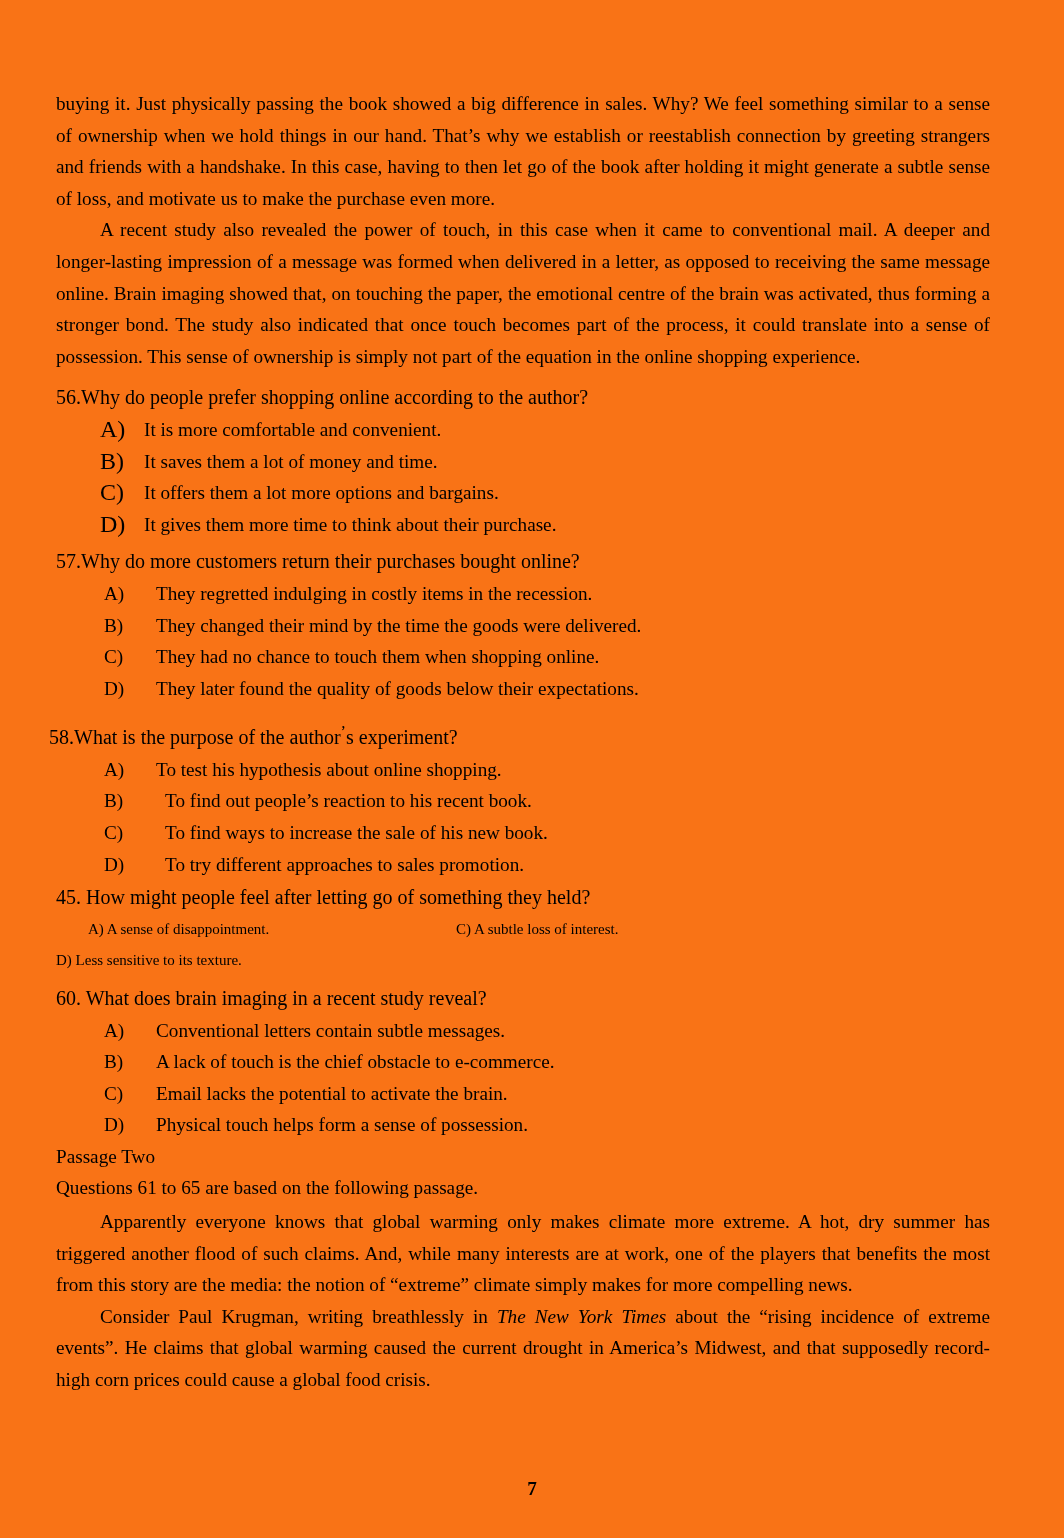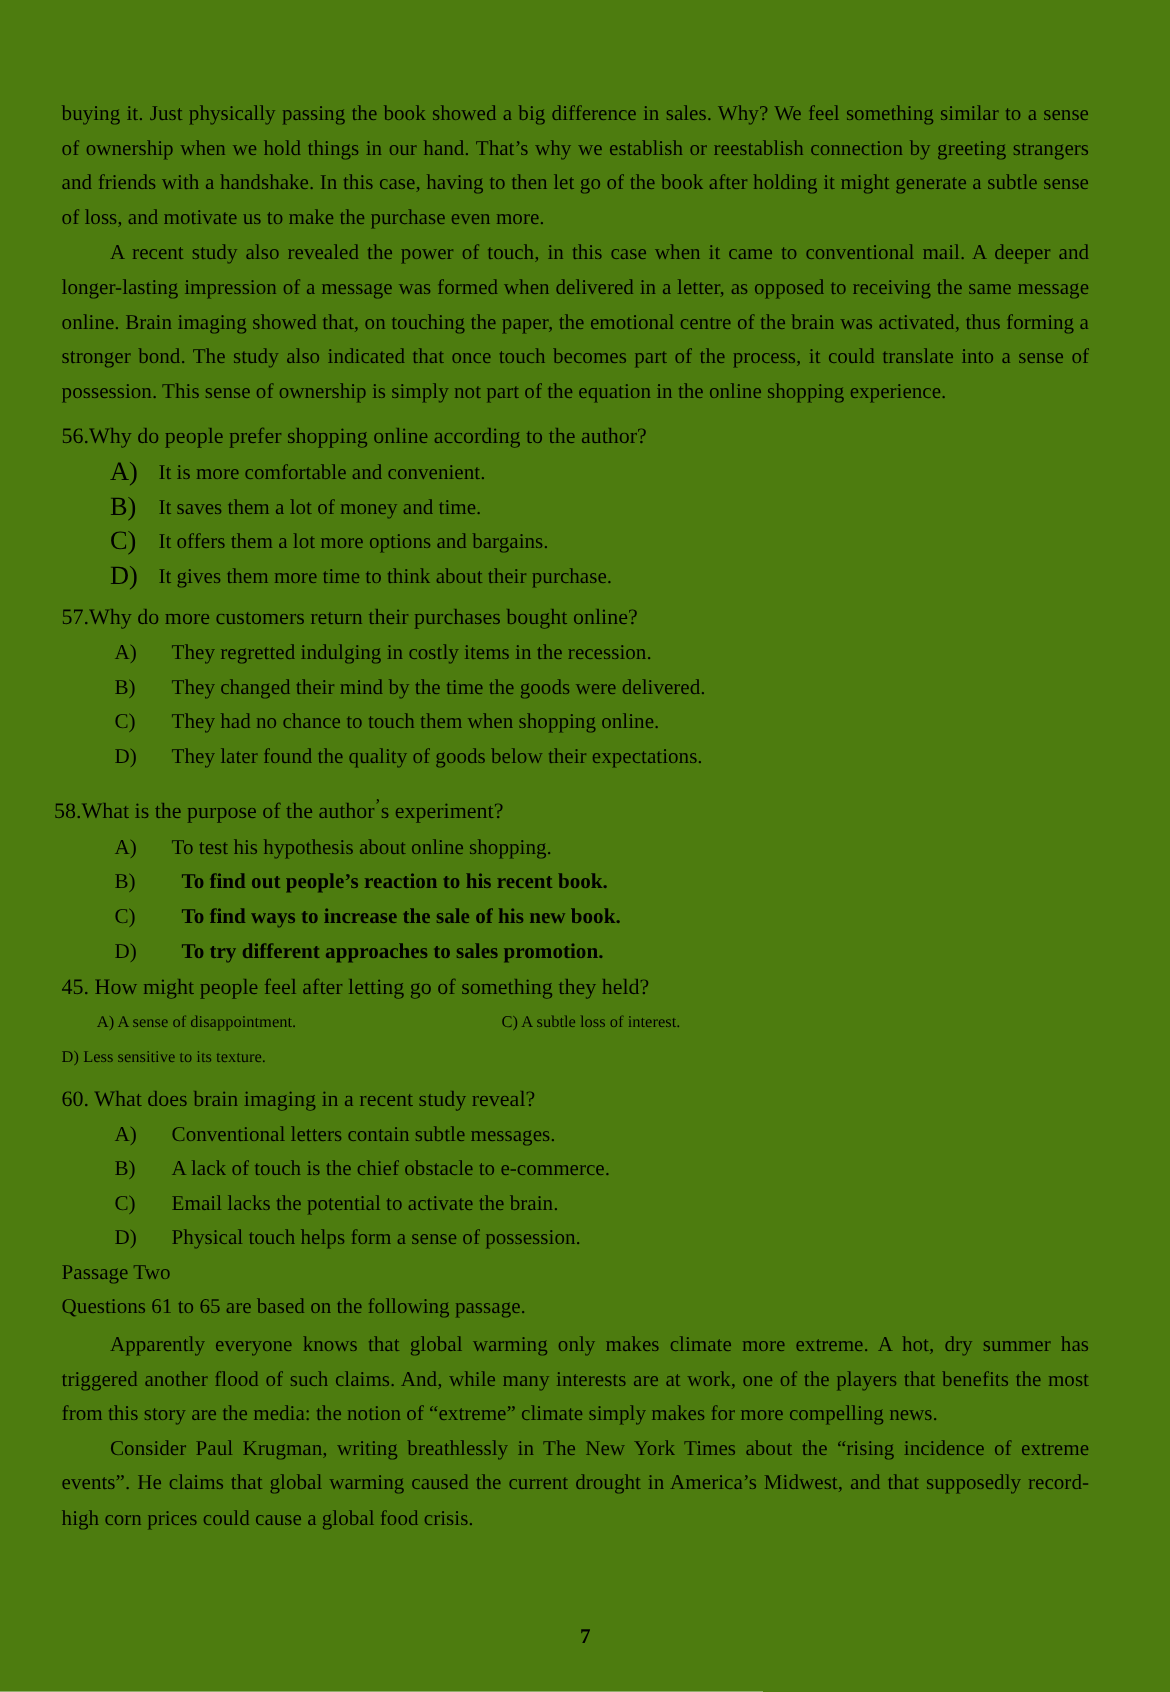--- a/index.html
+++ b/index.html
@@ -8,21 +8,21 @@
     background: #ffffff;
   }
   body {
     font-family: "Liberation Serif", "DejaVu Serif", serif;
     color: #000000;
   }
   .page {
     position: relative;
     width: 1064px;
     height: 1538px;
-    background: #4d7c0f;
+    background: #f97316;
     box-sizing: border-box;
     overflow: hidden;
   }
   .content {
     position: absolute;
     left: 56px;
     top: 88px;
     width: 934px;
   }
   
@@ -30,20 +30,21 @@
     font-size: 19.2px;
     line-height: 31.6px;
     text-align: justify;
     text-justify: inter-word;
     margin: 0;
   }
   .para.indent {
     text-indent: 44px;
   }
   .para .ital {
+    font-style: italic;
   }
   
   .qblock {
     margin: 0;
   }
   .qstem {
     font-size: 20px;
     line-height: 31.6px;
     margin: 0;
     white-space: pre-wrap;
@@ -81,21 +82,20 @@
     width: 52px;
     padding-left: 48px;
   }
   
   .opts-q58 .opt .letter {
     width: 52px;
     padding-left: 48px;
   }
   .opts-q58 .opt.extra .otext {
     padding-left: 9px;
-    font-weight: bold;
   }
   
   .opts-2col {
     font-size: 15px;
     line-height: 31.6px;
   }
   .opt-row {
     display: flex;
   }
   .opt-col {

